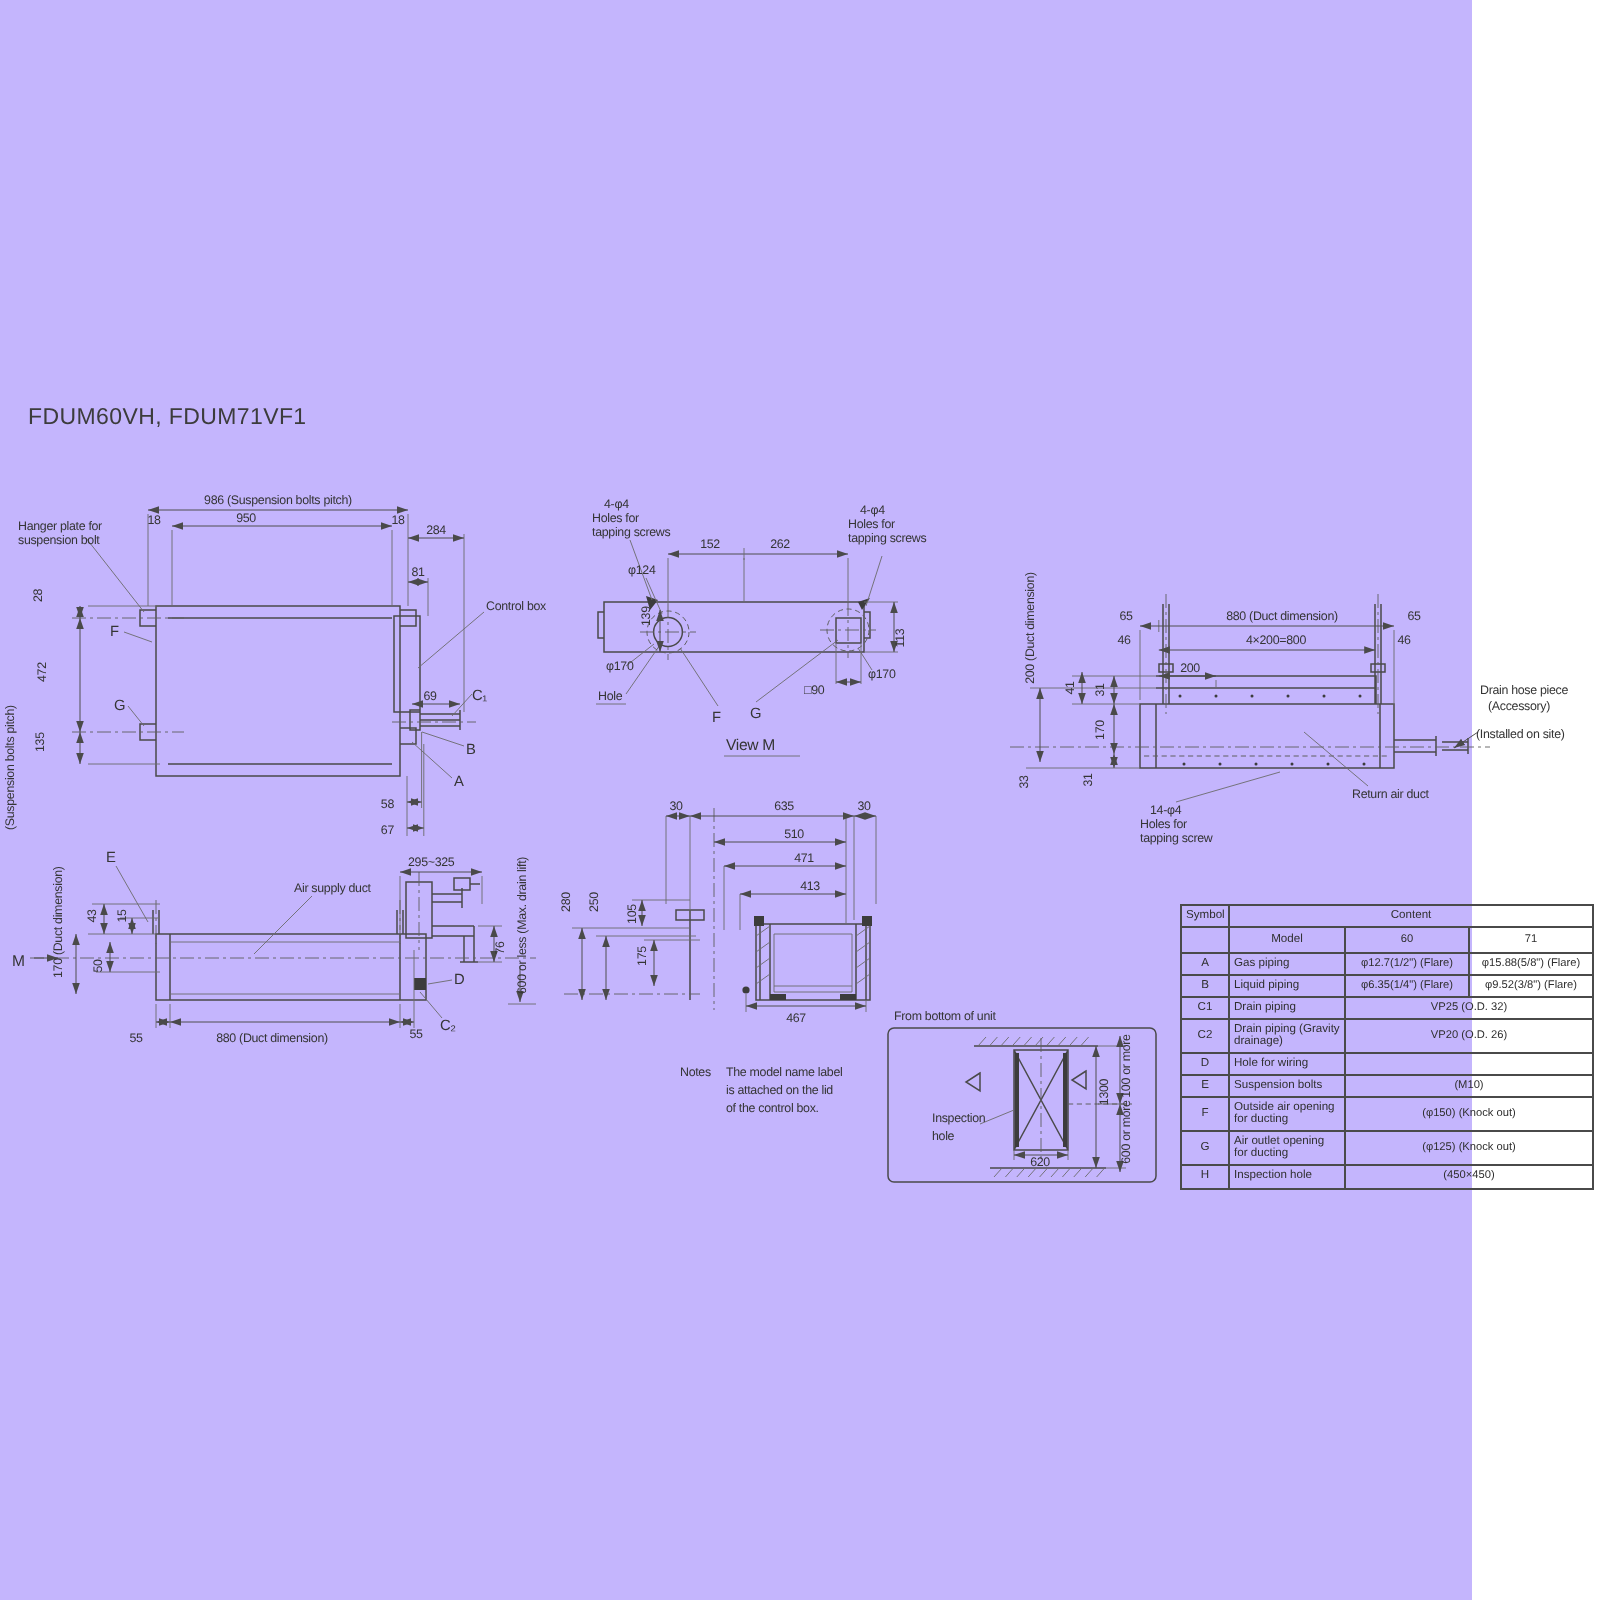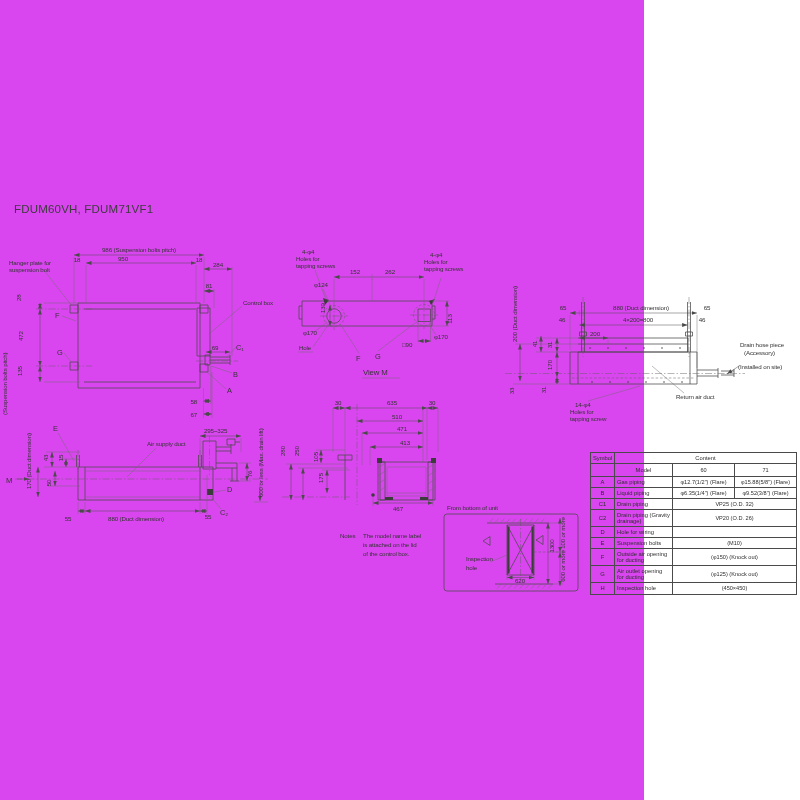--- a/index.html
+++ b/index.html
@@ -1,16 +1,16 @@
 <!DOCTYPE html>
 <html><head>
 <meta charset="utf-8">
 <style>
   html,body{margin:0;padding:0;background:#ffffff;width:800px;height:800px;overflow:hidden}
-  #stage{position:relative;width:644px;height:800px;background:#d946ef;font-family:"Liberation Sans",sans-serif}
+  #stage{position:relative;width:736px;height:800px;background:#c4b5fd;font-family:"Liberation Sans",sans-serif}
   #title{position:absolute;left:14px;top:203px;font-size:11.5px;color:#3c3c3c;letter-spacing:.2px}
   svg{position:absolute;left:0;top:0}
   svg text{font-family:"Liberation Sans",sans-serif;fill:#353535;font-size:6.2px;letter-spacing:-.15px}
   .t7{font-size:7.4px}
   .t8{font-size:7.8px}
   .ln{stroke:#4a4a4a;stroke-width:.75;fill:none}
   .lt{stroke:#6b6b6b;stroke-width:.45;fill:none}
   .dim{stroke:#4f4f4f;stroke-width:.5;fill:none}
   .cl{stroke:#5f5f5f;stroke-width:.45;fill:none;stroke-dasharray:7 2 1.5 2}
   .ds{stroke:#5f5f5f;stroke-width:.5;fill:none;stroke-dasharray:2.6 1.8}

